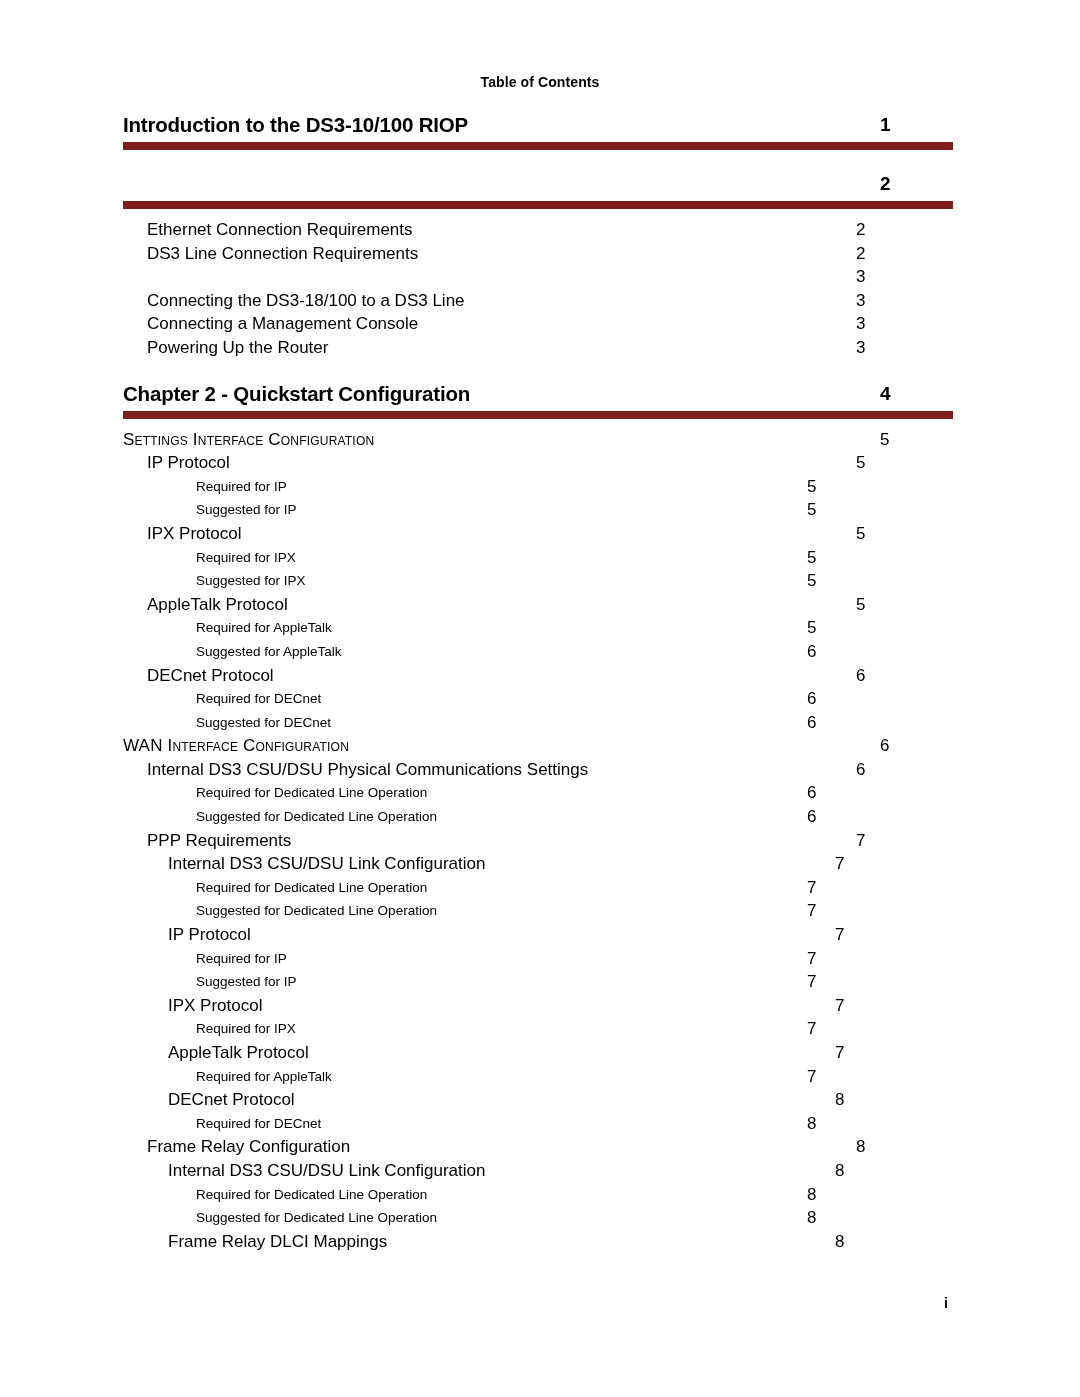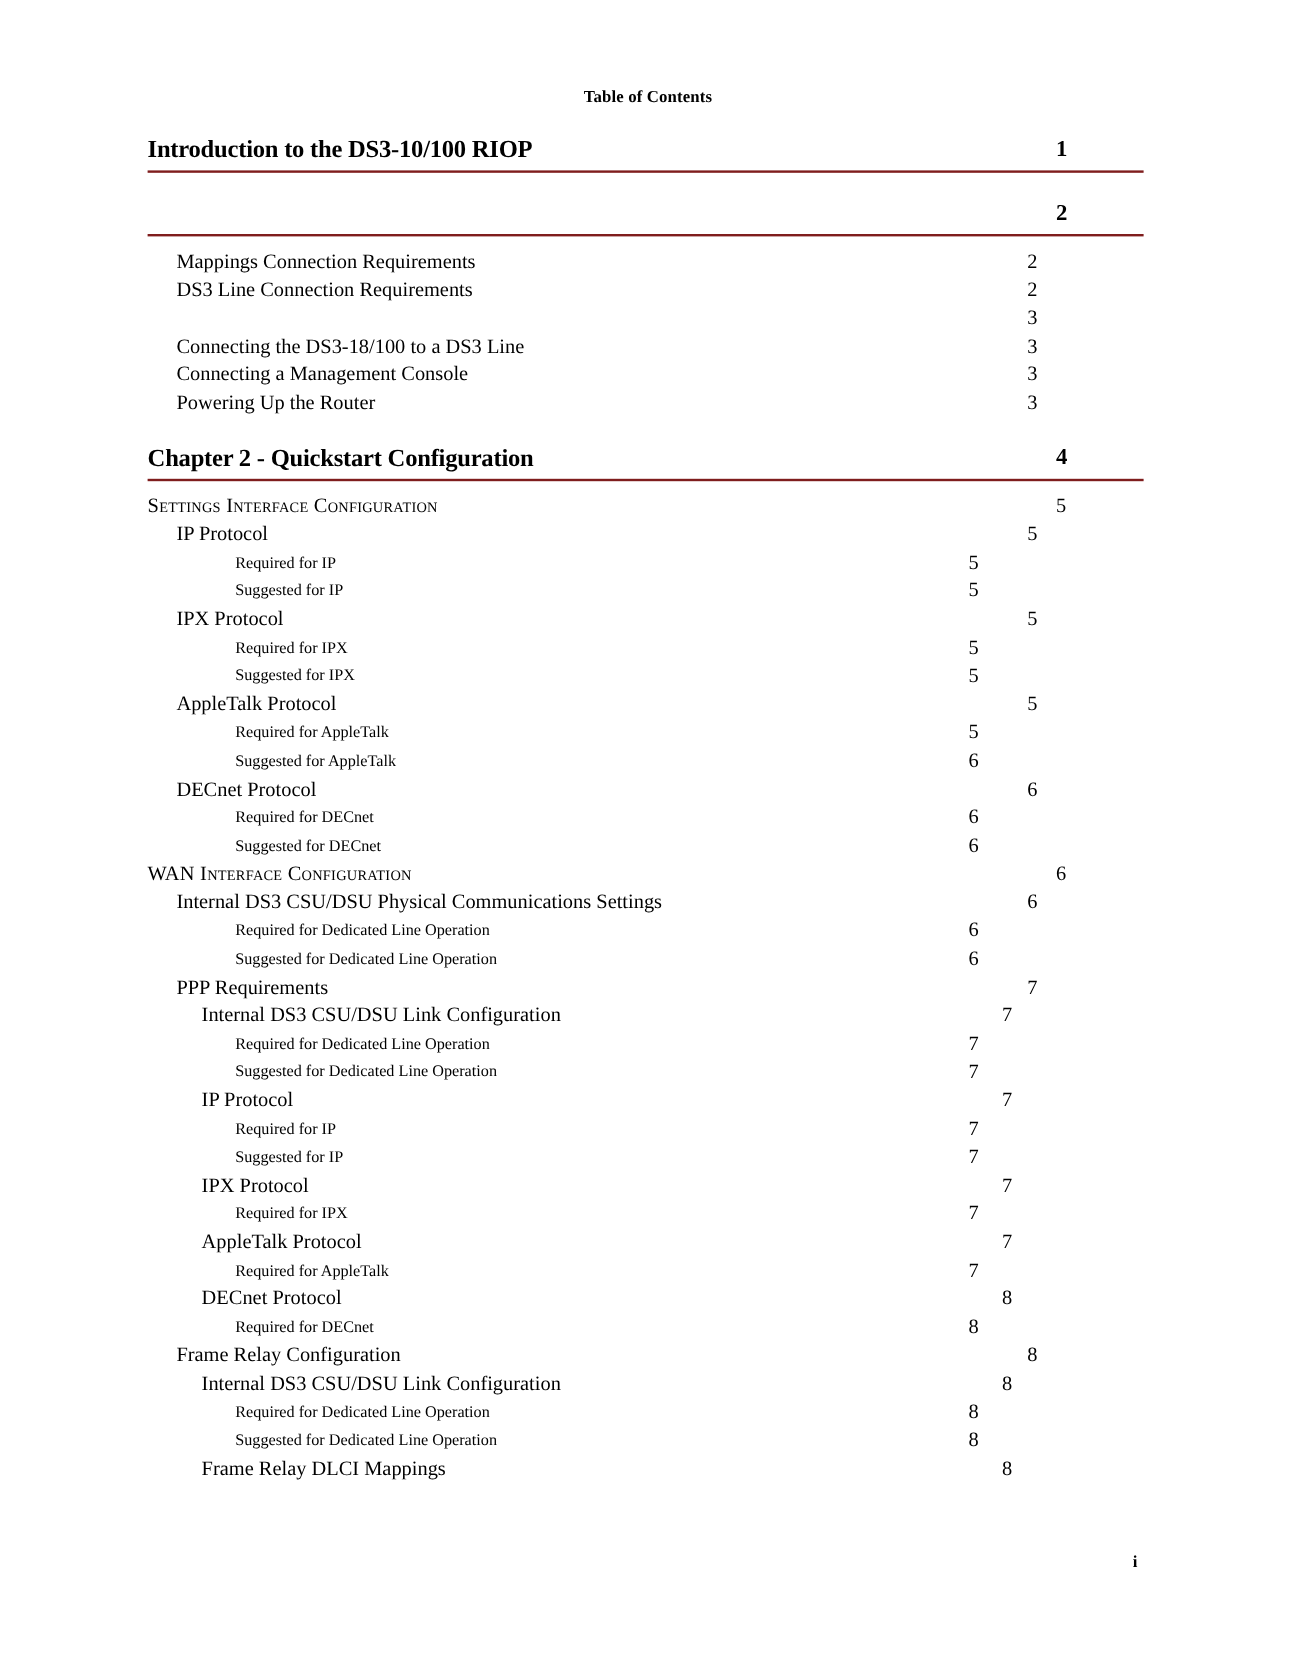--- a/index.html
+++ b/index.html
@@ -13,21 +13,20 @@
     position: relative;
     font-family: "Liberation Sans", sans-serif;
     color: #000000;
     overflow: hidden;
   }
   .page {
     position: absolute;
     left: 0; top: 0;
     width: 1080px;
     height: 1139px;
-    font-family: Liberation Serif, serif;
   }
 
   
   .running-header {
     position: absolute;
     left: 0;
     top: 74px;
     width: 1080px;
     text-align: center;
     font-size: 14px;
@@ -39,21 +38,21 @@
   .toc {
     position: absolute;
     left: 123px;
     top: 112px;
     width: 830px;
   }
 
   
   .chapter {
     position: relative;
-    border-bottom: 2px solid #7f1d1d;
+    border-bottom: 8px solid #7f1d1d;
     padding-bottom: 2px;
     margin-bottom: 9px;
     height: 28px;
   }
   .chapter .title {
     font-size: 20.5px;
     font-weight: bold;
     letter-spacing: -0.2px;
     white-space: nowrap;
     line-height: 26px;
@@ -135,21 +134,21 @@
   <div class="running-header">Table of Contents</div>
 
   <div class="toc" id="toc-root">
       <div class="chapter">
         <div class="title">Introduction to the DS3-10/100 RIOP</div>
         <div class="pnum">1</div>
       </div>
       <div class="chapter gap-top">
         <div class="pnum">2</div>
       </div>
-      <div class="entry lvl1"><span class="label">Mappings Connection Requirements</span><span class="pnum">2</span></div>
+      <div class="entry lvl1"><span class="label">Ethernet Connection Requirements</span><span class="pnum">2</span></div>
       <div class="entry lvl1"><span class="label">DS3 Line Connection Requirements</span><span class="pnum">2</span></div>
       <div class="entry lvl1"><span class="pnum">3</span></div>
       <div class="entry lvl1"><span class="label">Connecting the DS3-18/100 to a DS3 Line</span><span class="pnum">3</span></div>
       <div class="entry lvl1"><span class="label">Connecting a Management Console</span><span class="pnum">3</span></div>
       <div class="entry lvl1"><span class="label">Powering Up the Router</span><span class="pnum">3</span></div>
       <div class="chapter gap-top">
         <div class="title">Chapter 2 - Quickstart Configuration</div>
         <div class="pnum">4</div>
       </div>
       <div class="entry lvl0"><span class="label">Settings Interface Configuration</span><span class="pnum">5</span></div>

